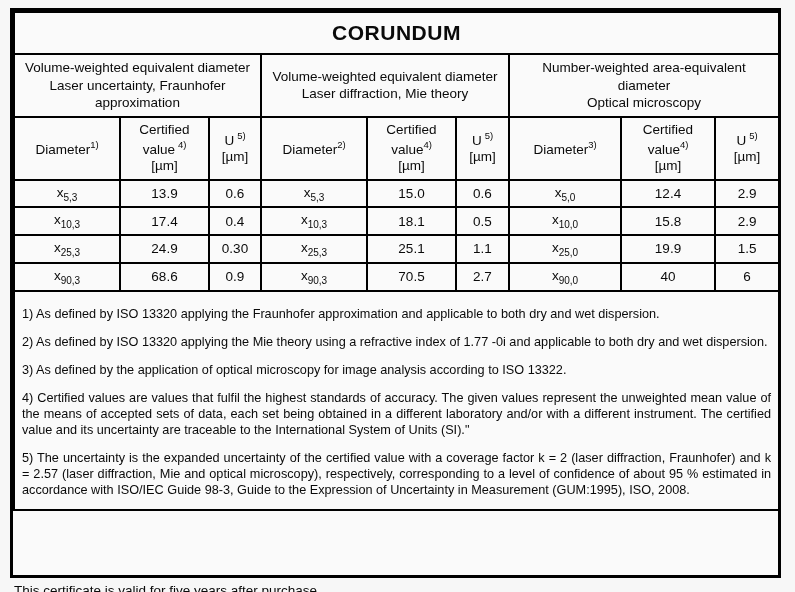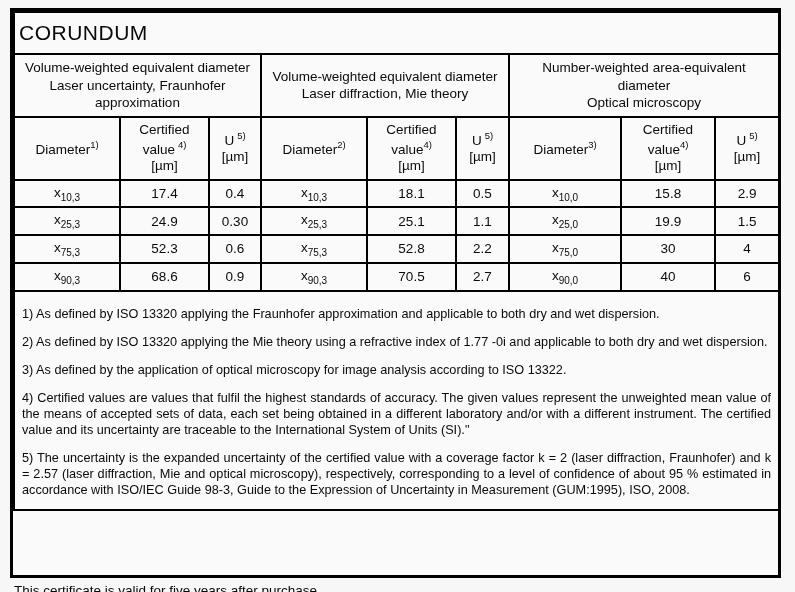--- a/index.html
+++ b/index.html
@@ -11,21 +11,21 @@
   }
   .certificate{
     position:absolute;left:10px;top:8px;width:771px;height:570px;
     border:3px solid #000;background:#fafafa;box-sizing:border-box;overflow:hidden;
   }
   table.cert-table{
     width:765px;border-collapse:collapse;table-layout:fixed;
   }
   .cert-table td{border:2px solid #000;vertical-align:middle;background:#fafafa;}
   .title-row td{
-    text-align:left;font-size:21px;font-weight:normal;padding:8px 4px;letter-spacing:0.5px;
+    text-align:center;font-size:21px;font-weight:bold;padding:8px 4px;letter-spacing:0.5px;
   }
   .section-row td{
     text-align:center;font-size:13.5px;padding:4px 8px;line-height:1.3;
   }
   .colhead-row td{
     text-align:center;font-size:13.5px;padding:4px 2px;line-height:1.25;
   }
   .colhead-row sup, .section-row sup{font-size:9.5px;}
   .sp-gap{margin-left:3px;}
   .data-cell{
@@ -113,51 +113,51 @@
       </td>
       <td>
         <div><span>U</span><sup class="sp-gap">5)</sup></div>
         <div>[µm]</div>
       </td>
     </tr>
 
     </tbody>
       <tbody>
         <tr>
+          <td class="data-cell diam"><span>x</span><sub>5,3</sub></td>
+          <td class="data-cell">13.9</td>
+          <td class="data-cell">0.6</td>
+          <td class="data-cell diam"><span>x</span><sub>5,3</sub></td>
+          <td class="data-cell">15.0</td>
+          <td class="data-cell">0.6</td>
+          <td class="data-cell diam"><span>x</span><sub>5,0</sub></td>
+          <td class="data-cell">12.4</td>
+          <td class="data-cell">2.9</td>
+        </tr>
+        <tr>
           <td class="data-cell diam"><span>x</span><sub>10,3</sub></td>
           <td class="data-cell">17.4</td>
           <td class="data-cell">0.4</td>
           <td class="data-cell diam"><span>x</span><sub>10,3</sub></td>
           <td class="data-cell">18.1</td>
           <td class="data-cell">0.5</td>
           <td class="data-cell diam"><span>x</span><sub>10,0</sub></td>
           <td class="data-cell">15.8</td>
           <td class="data-cell">2.9</td>
         </tr>
         <tr>
           <td class="data-cell diam"><span>x</span><sub>25,3</sub></td>
           <td class="data-cell">24.9</td>
           <td class="data-cell">0.30</td>
           <td class="data-cell diam"><span>x</span><sub>25,3</sub></td>
           <td class="data-cell">25.1</td>
           <td class="data-cell">1.1</td>
           <td class="data-cell diam"><span>x</span><sub>25,0</sub></td>
           <td class="data-cell">19.9</td>
           <td class="data-cell">1.5</td>
-        </tr>
-        <tr>
-          <td class="data-cell diam"><span>x</span><sub>75,3</sub></td>
-          <td class="data-cell">52.3</td>
-          <td class="data-cell">0.6</td>
-          <td class="data-cell diam"><span>x</span><sub>75,3</sub></td>
-          <td class="data-cell">52.8</td>
-          <td class="data-cell">2.2</td>
-          <td class="data-cell diam"><span>x</span><sub>75,0</sub></td>
-          <td class="data-cell">30</td>
-          <td class="data-cell">4</td>
         </tr>
         <tr>
           <td class="data-cell diam"><span>x</span><sub>90,3</sub></td>
           <td class="data-cell">68.6</td>
           <td class="data-cell">0.9</td>
           <td class="data-cell diam"><span>x</span><sub>90,3</sub></td>
           <td class="data-cell">70.5</td>
           <td class="data-cell">2.7</td>
           <td class="data-cell diam"><span>x</span><sub>90,0</sub></td>
           <td class="data-cell">40</td>

